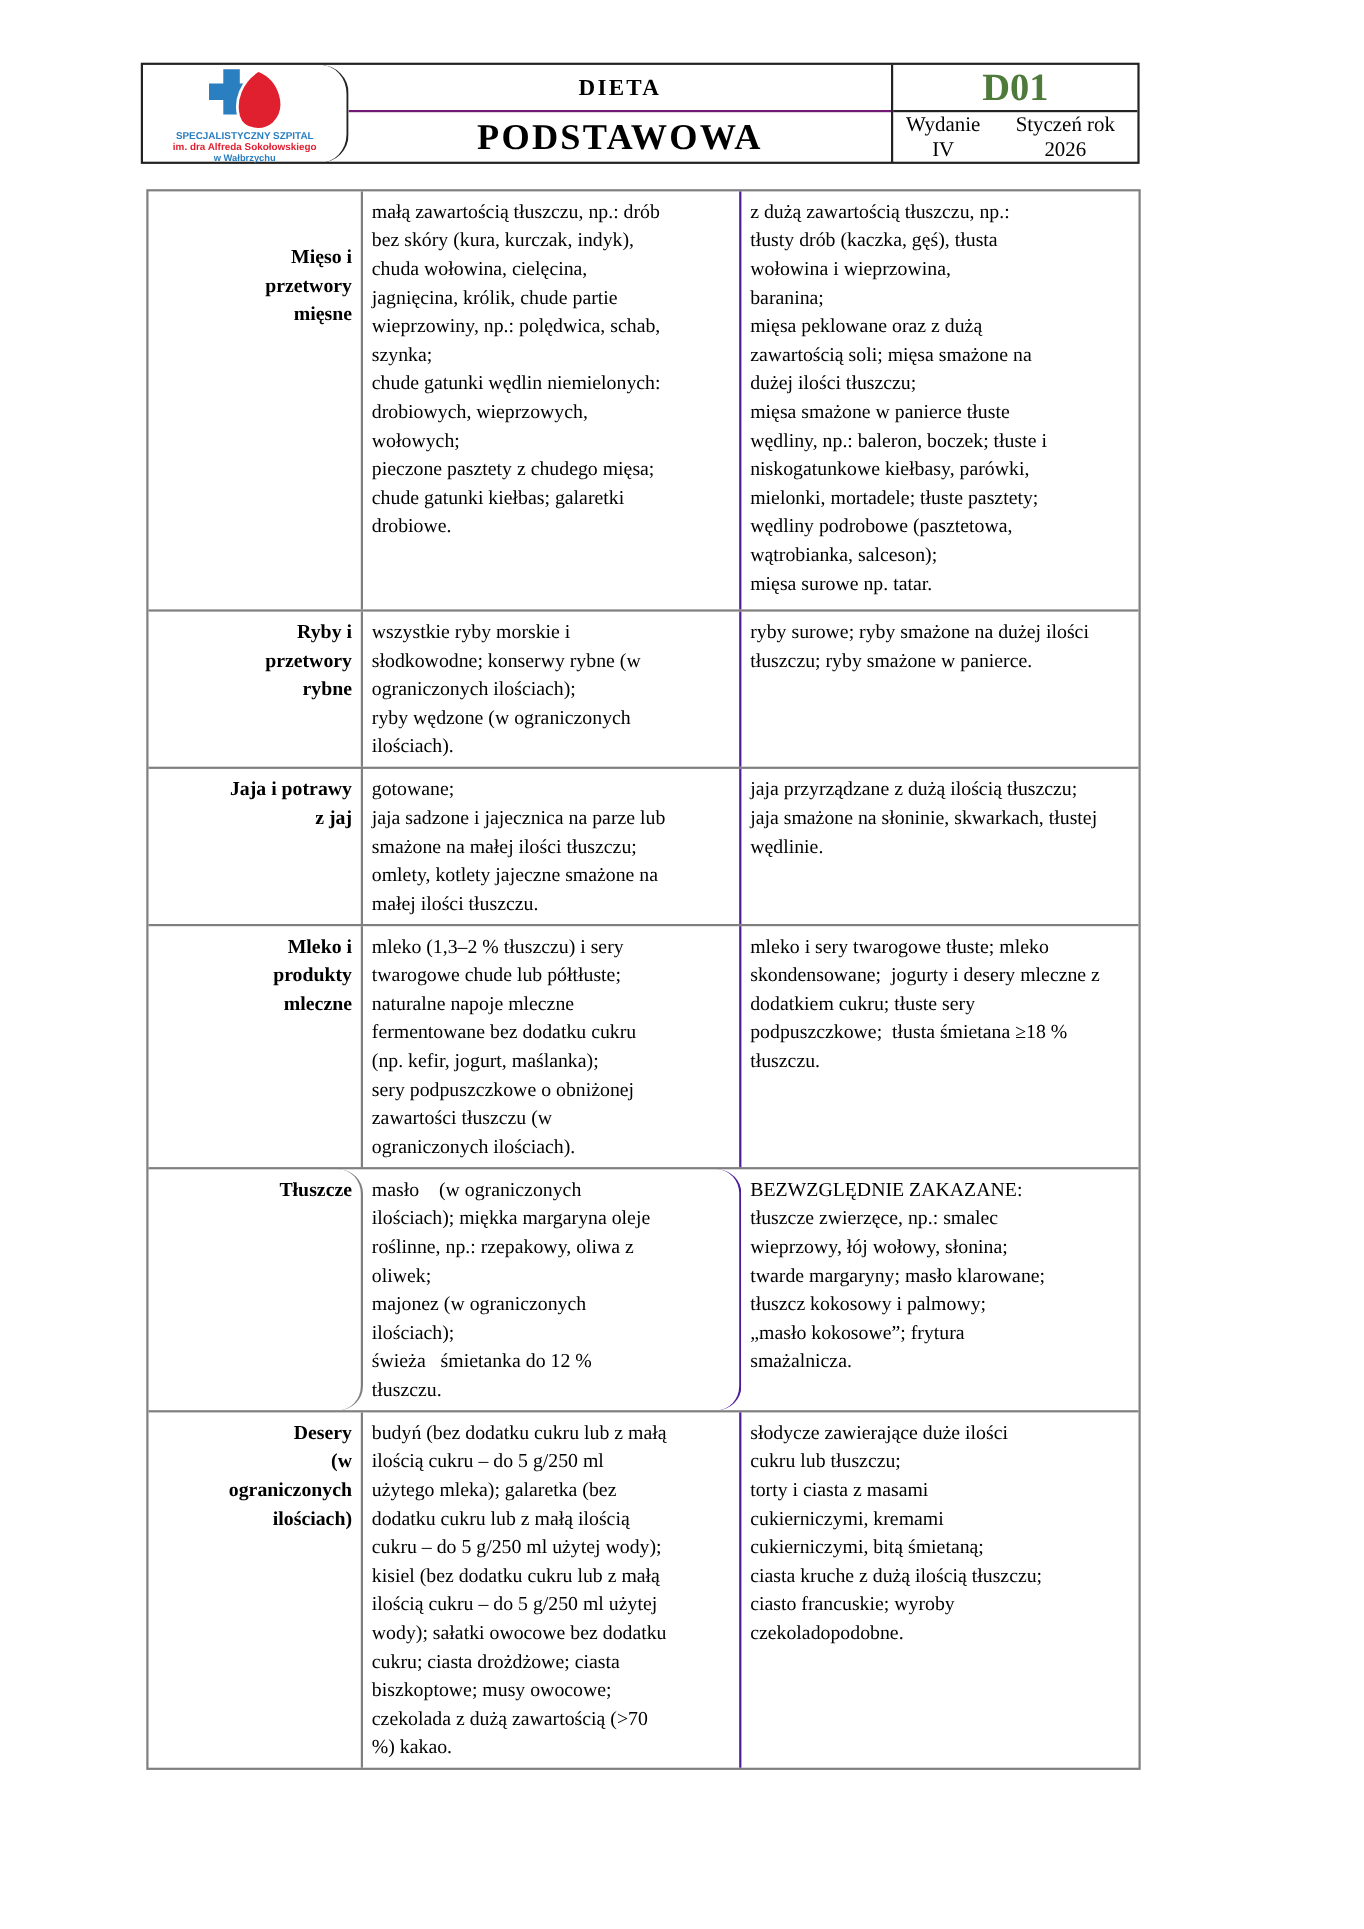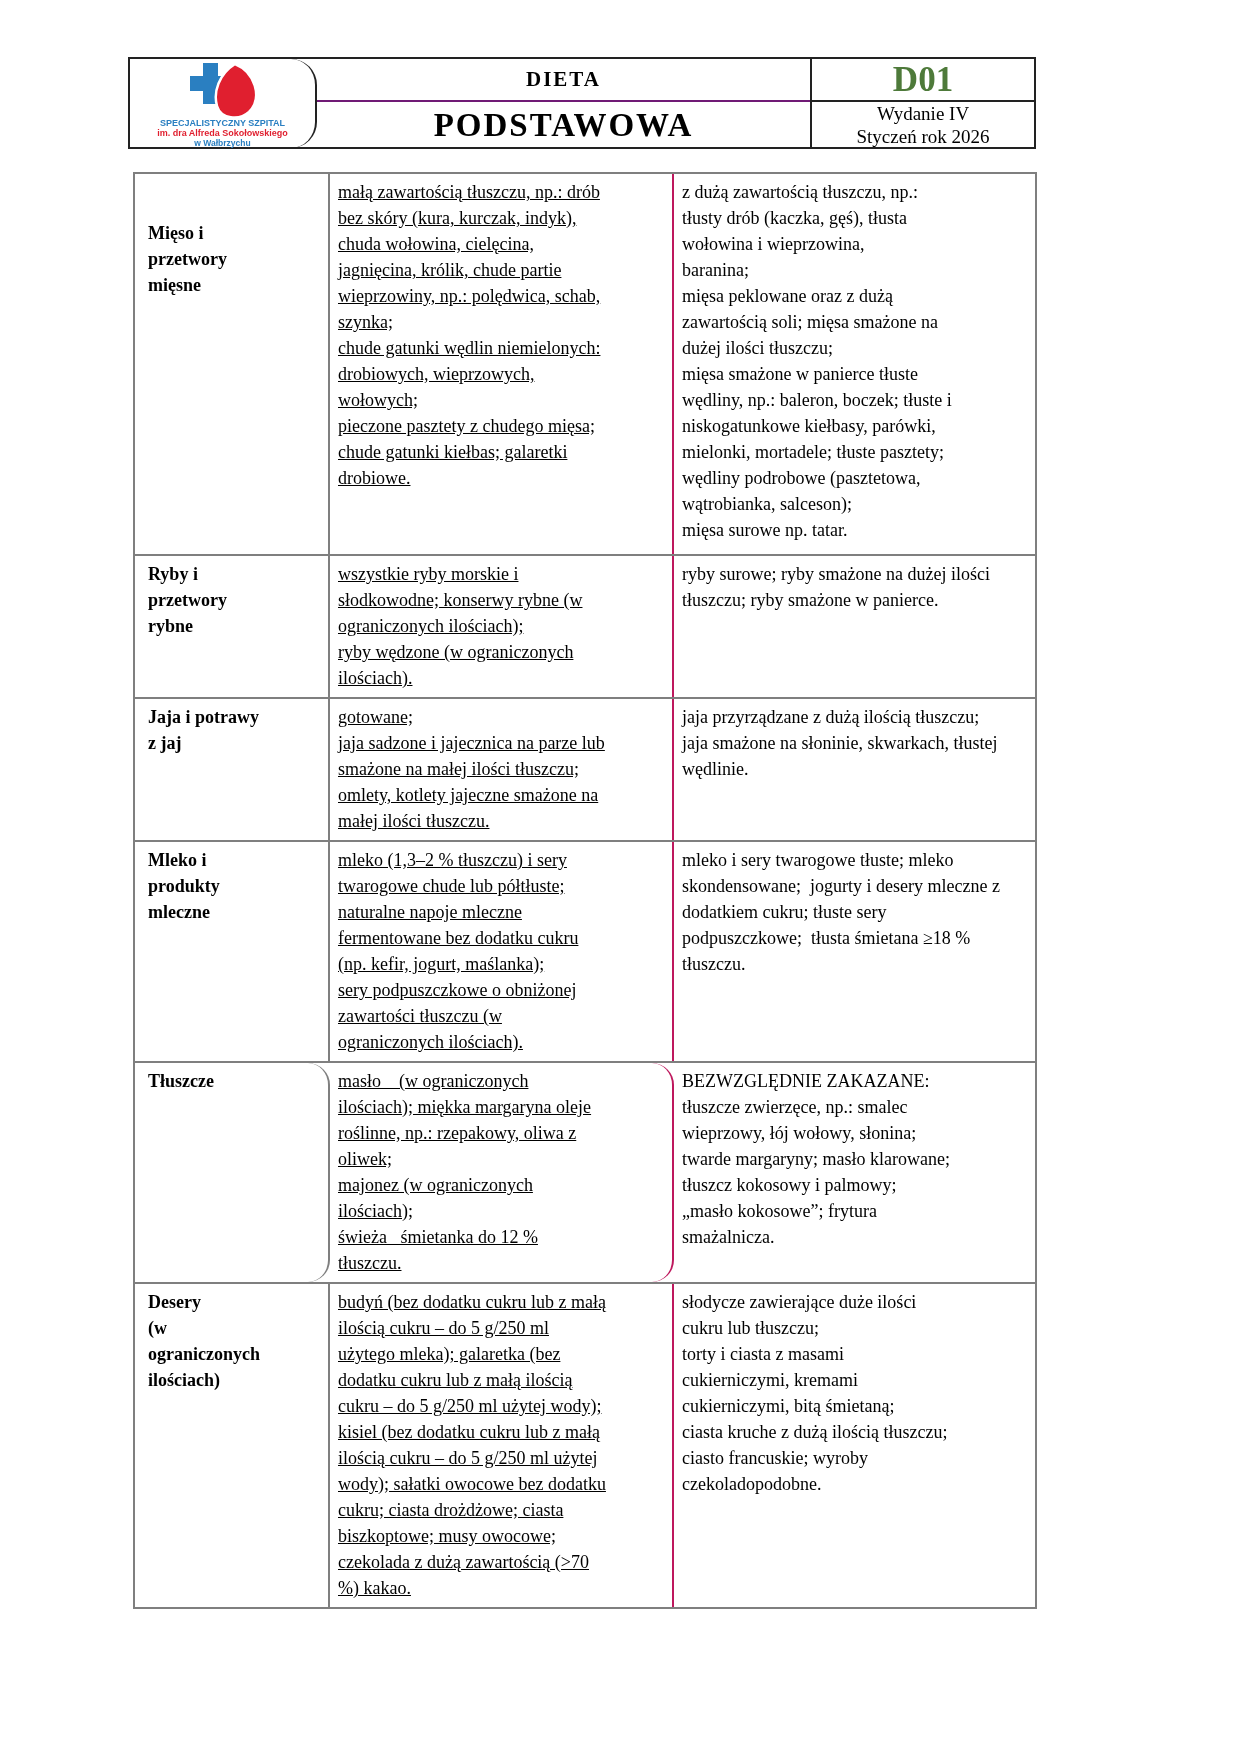--- a/index.html
+++ b/index.html
@@ -36,38 +36,38 @@
     font-weight:bold; font-size:33px; letter-spacing:2px;
   }
 
   .code-cell { display:grid; grid-template-rows:43px 1fr; }
   .code-top {
     border-bottom:2px solid #222; box-sizing:border-box;
     display:flex; align-items:center; justify-content:center;
     font-weight:bold; font-size:35px; color:#4e7a3a;
   }
   .code-bottom {
-    display:flex; flex-direction:column; align-items:center; justify-content:center;
+    display:flex; flex-direction:row; align-items:center; justify-content:center;
     font-size:19px; line-height:23px; text-align:center;
   }
 
   
   .table {
     position:absolute; left:133px; top:172px; width:904px;
     border:2px solid #7f7f7f; box-sizing:border-box; background:#fff;
   }
   .trow { display:grid; grid-template-columns:195px 344px 1fr; border-top:2px solid #7f7f7f; }
   .trow:first-child { border-top:none; }
   .cell {
     box-sizing:border-box; padding:5px 8px 6px 8px;
     font-size:18px; line-height:26px; white-space:pre-wrap;
     overflow:hidden;
   }
-  .cat { font-weight:bold; padding-left:13px; border-right:2px solid #7f7f7f; }
-  .allowed { border-right:2px solid #be185d;text-decoration:underline; }
+  .cat { font-weight:bold; padding-left:13px; border-right:2px solid #7f7f7f;text-align:right; }
+  .allowed { border-right:2px solid #4c1d95; }
 
   .trow:nth-child(1) > .cell { min-height:380px; }
   .trow:nth-child(2) > .cell { min-height:140px; }
   .trow:nth-child(3) > .cell { min-height:139px; }
   .trow:nth-child(4) > .cell { min-height:208px; }
   .trow:nth-child(5) > .cell { min-height:208px;border-radius:22px; }
   .trow:nth-child(6) > .cell { min-height:318px; }
   .trow:nth-child(1) > .cat  { padding-top:46px; }
 </style>
 </head>

